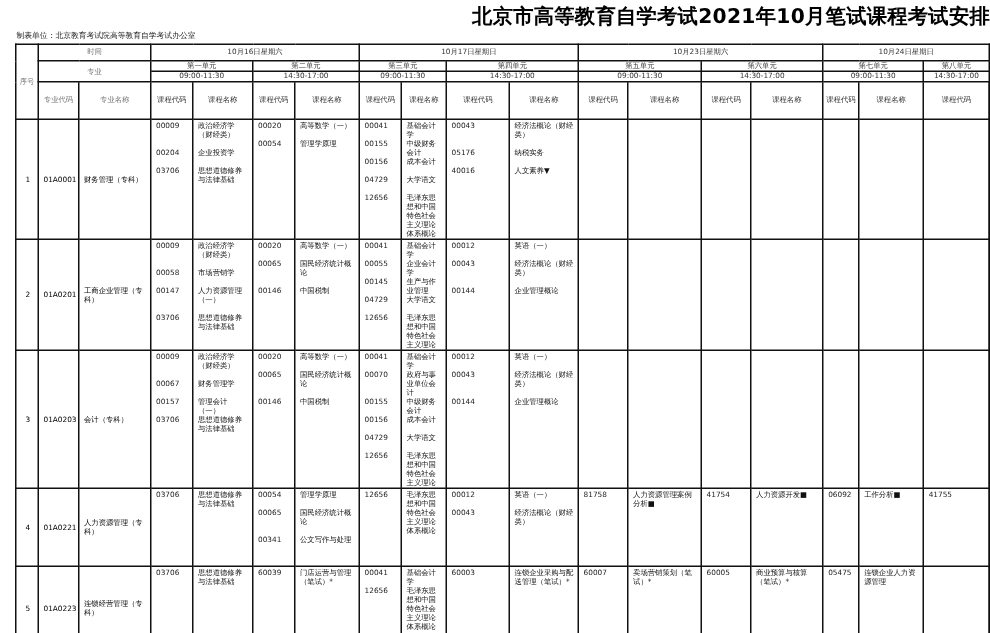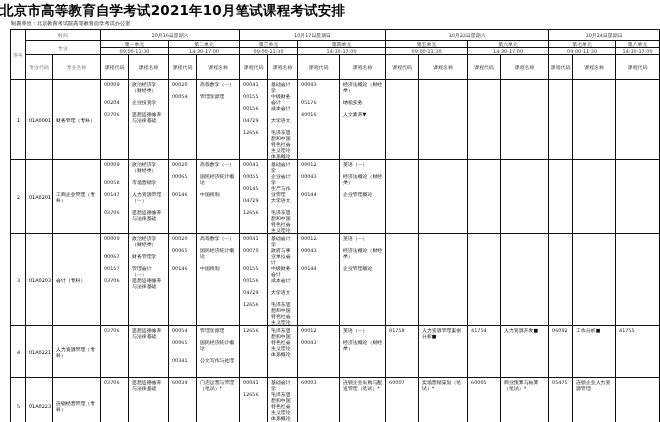--- a/index.html
+++ b/index.html
@@ -1,17 +1,17 @@
 <!DOCTYPE html>
 <html><head>
 <meta charset="utf-8">
 <style>
   html, body { margin:0; padding:0; background:#fff; }
   body { width:660px; height:422px; overflow:hidden; font-family:"DejaVu Sans", sans-serif; color:#000; position:relative; }
-  .title { position:absolute; left:0; top:2px; width:660px; text-align:left; font-size:13.5px; font-weight:bold; letter-spacing:0.2px; }
+  .title { position:absolute; left:0; top:2px; width:660px; text-align:right; font-size:13.5px; font-weight:bold; letter-spacing:0.2px; }
   .maker { position:absolute; left:11px; top:20px; font-size:5.2px; color:#222; }
   table.sched { position:absolute; left:10px; top:29px; border-collapse:collapse; table-layout:fixed; width:649px; }
   table.sched td { border:1px solid #111; padding:0; font-size:4.9px; line-height:6px; vertical-align:top; overflow:hidden; }
   table.sched tr.h td { text-align:center; vertical-align:middle; color:#333; }
   .hdr-gray { color:#777 !important; }
   .cell { padding:1px 2px 0 3px; }
   .entry { display:block; margin-bottom:3px; }
   .code { color:#222; }
   .name { color:#111; }
   .vm { vertical-align:middle !important; }

